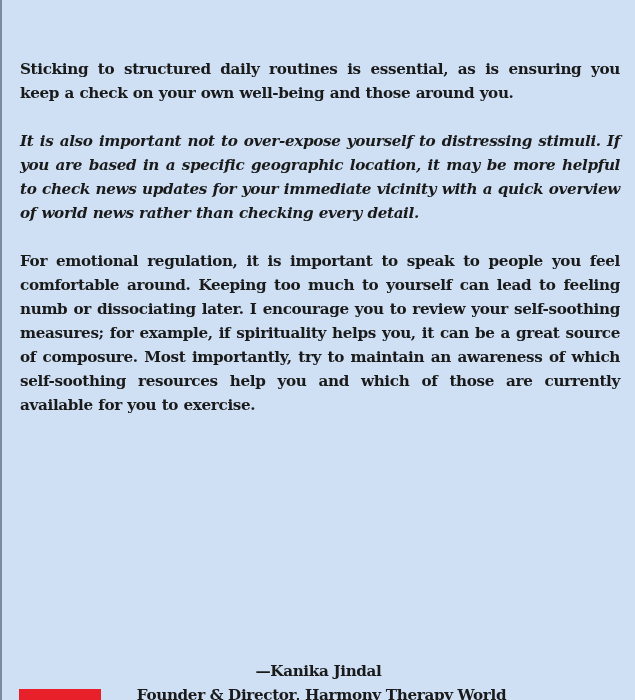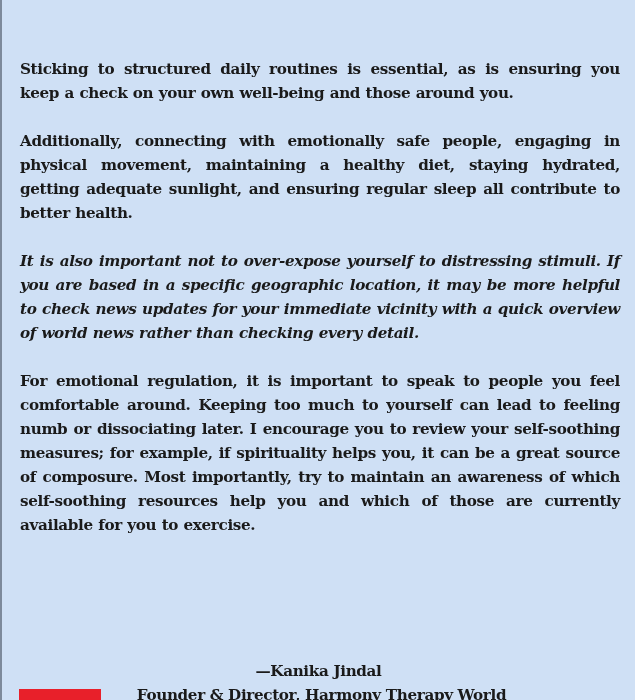--- a/index.html
+++ b/index.html
@@ -84,21 +84,20 @@
       line-height: 1;
       margin-top: 2px;
     }
   </style>
 </head>
 <body>
 
 <div class="card">
   <div class="body-text">
     <p class="p1">Sticking to structured daily routines is essential, as is ensuring you keep a check on your own well-being and those around you.</p>
-    <p class="p3">Additionally, connecting with emotionally safe people, engaging in physical movement, maintaining a healthy diet, staying hydrated, getting adequate sunlight, and ensuring regular sleep all contribute to better health.</p>
     <p class="p4">It is also important not to over-expose yourself to distressing stimuli. If you are based in a specific geographic location, it may be more helpful to check news updates for your immediate vicinity with a quick overview of world news rather than checking every detail.</p>
     <p class="p5">For emotional regulation, it is important to speak to people you feel comfortable around. Keeping too much to yourself can lead to feeling numb or dissociating later. I encourage you to review your self-soothing measures; for example, if spirituality helps you, it can be a great source of composure. Most importantly, try to maintain an awareness of which self-soothing resources help you and which of those are currently available for you to exercise.</p>
   </div>
 
   <div class="signature">
     <span class="name">—Kanika Jindal</span>
     <span class="title">Founder &amp; Director, Harmony Therapy World</span>
   </div>
 
   <div class="logo">

